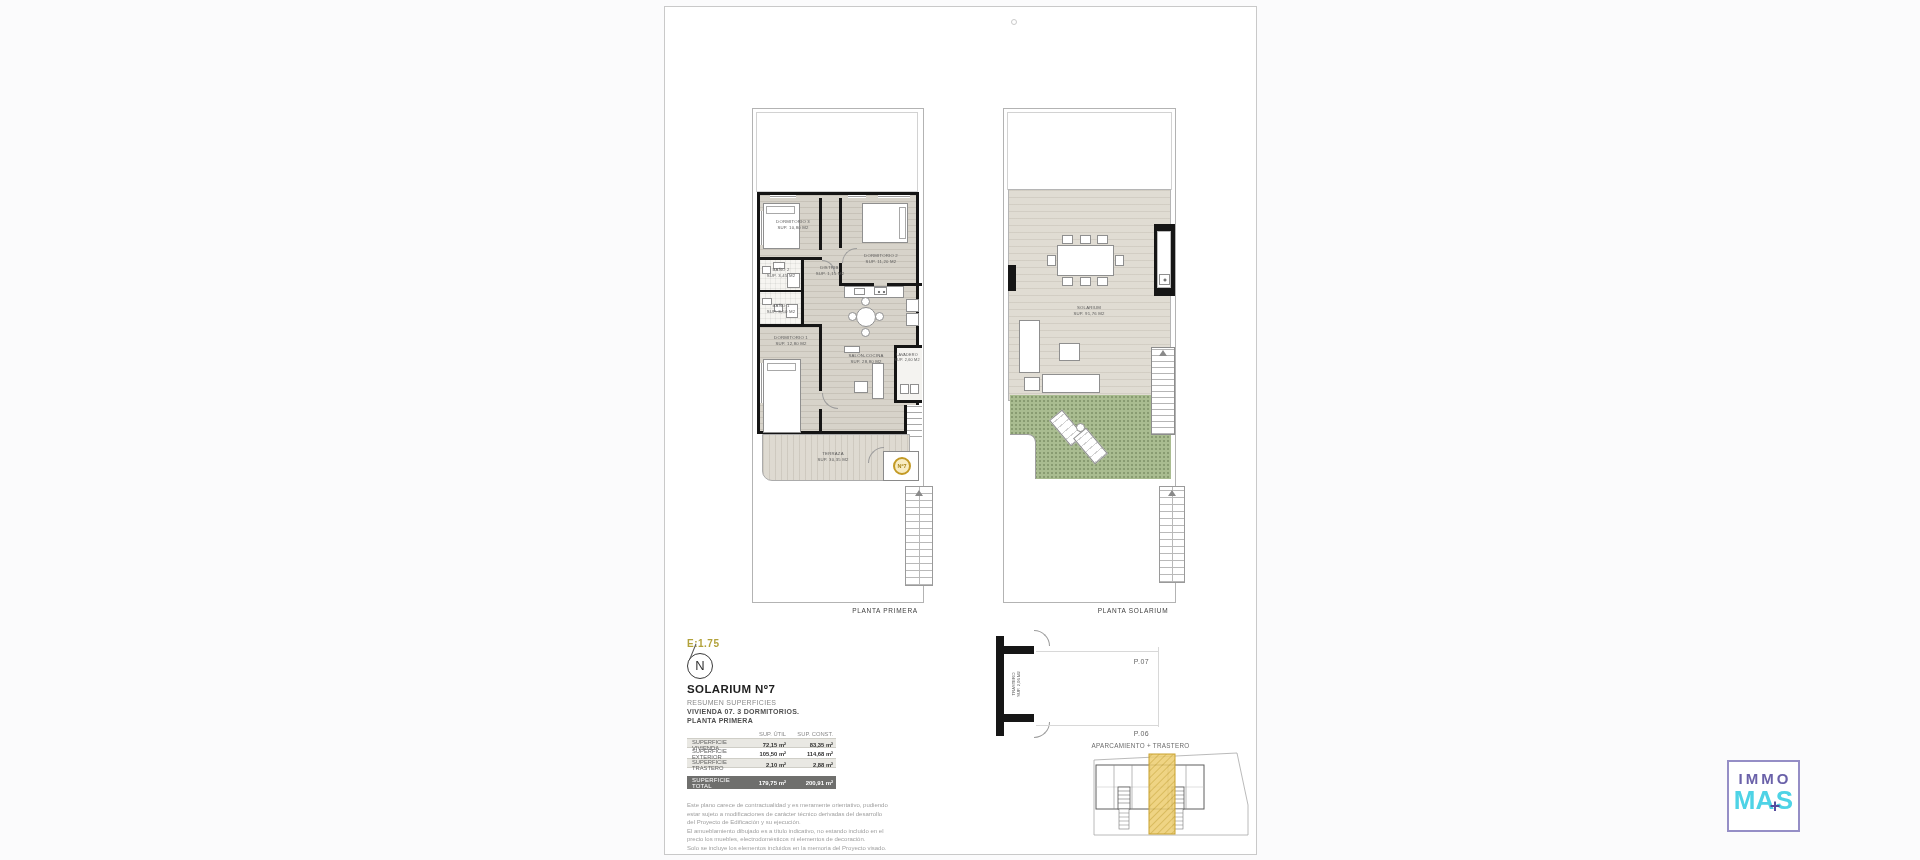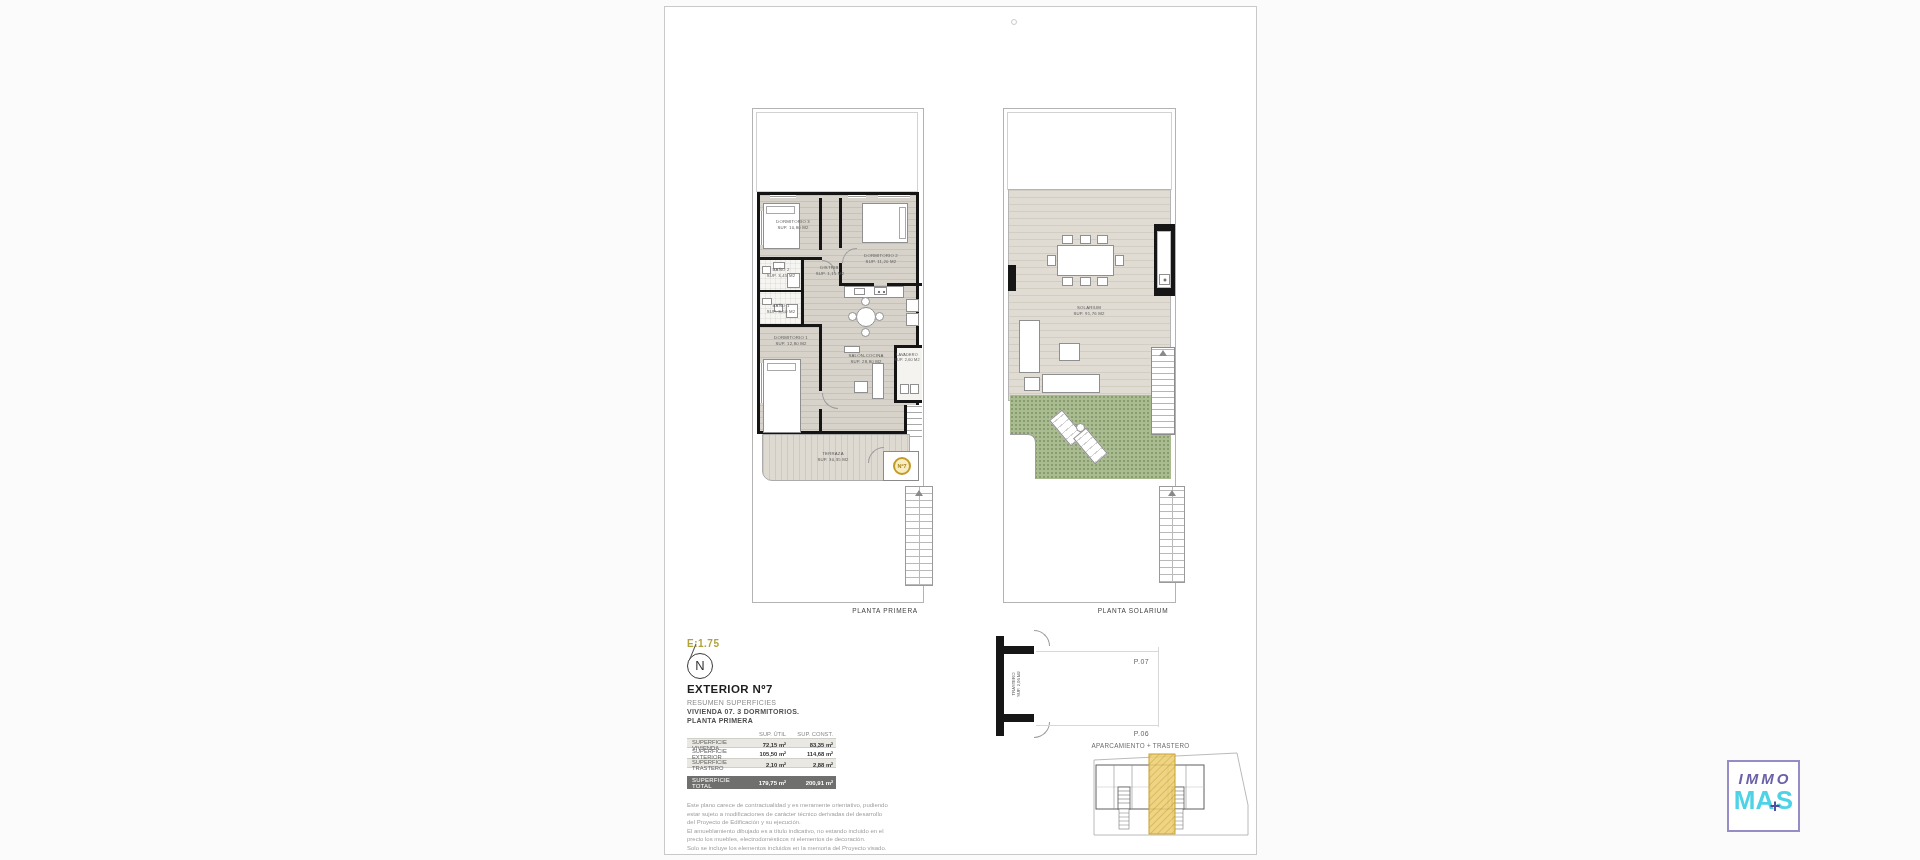--- a/index.html
+++ b/index.html
@@ -101,21 +101,21 @@
   .trowtotal .val{text-align:right;font-weight:bold;padding-right:3px;}
   .disc{position:absolute;left:22px;top:794px;font-size:6px;line-height:8.5px;color:#a0a0a0;width:240px;}
   
   .vtext{position:absolute;left:329px;top:671px;width:46px;height:12px;transform:rotate(-90deg);text-align:center;font-size:4.2px;line-height:1.3;color:#555;}
   .vtext span{display:block;}
   .pspace{position:absolute;width:45px;text-align:center;font-size:7px;color:#666;letter-spacing:.5px;}
   .sitetitle{position:absolute;left:413px;top:735px;width:125px;text-align:center;font-size:6.3px;letter-spacing:.3px;color:#6a6a6a;}
   .pline{position:absolute;height:1px;background:#d8d8d8;}
   
   .logo{position:absolute;left:1727px;top:760px;width:73px;height:72px;box-sizing:border-box;border:2px solid #958ec6;background:#fff;text-align:center;}
-  .logo-immo{margin-top:9px;font-size:15px;letter-spacing:3px;text-indent:3px;color:#6a61a9;font-weight:700;line-height:15px;font-style:italic;}
+  .logo-immo{margin-top:9px;font-size:15px;letter-spacing:3px;text-indent:3px;color:#6a61a9;font-weight:700;line-height:15px;}
   .logo-mas{margin-top:1px;font-size:26px;font-weight:700;color:#4ed3e6;line-height:26px;letter-spacing:0;}
   .logo-plus{display:inline-block;color:#544c9e;font-size:18px;font-weight:700;margin:0 -4.5px;transform:translateY(3px);}
   .dot{position:absolute;left:346px;top:12px;width:6px;height:6px;border:1px solid #cacaca;border-radius:50%;box-sizing:border-box;}
 </style>
 </head>
 <body>
 
 <div class="page">
 
   <i class="dot"></i>
@@ -301,21 +301,21 @@
       <i class="mid"></i>
         <i class="chev" style="left:8px;top:3px;"></i>
     </div>
   </div>
   <div class="plantitle" style="left:403px;">PLANTA SOLARIUM</div>
 
   <div class="scale">E:1.75</div>
   <i class="needle"></i>
   <div class="compass">N</div>
 
-  <div class="h1">EXTERIOR Nº7</div>
+  <div class="h1">SOLARIUM Nº7</div>
   <div class="sub" style="top:692px;color:#8a8a8a;">RESUMEN SUPERFICIES</div>
   <div class="sub" style="top:701px;color:#4f4f4f;font-weight:600;">VIVIENDA 07. 3 DORMITORIOS.</div>
   <div class="sub" style="top:710px;color:#4f4f4f;font-weight:600;">PLANTA PRIMERA</div>
 
   <div class="tbl" style="top:722px;">
     <div class="trow thead">
       <span></span>
       <span>SUP. ÚTIL</span>
       <span>SUP. CONST.</span>
     </div>

